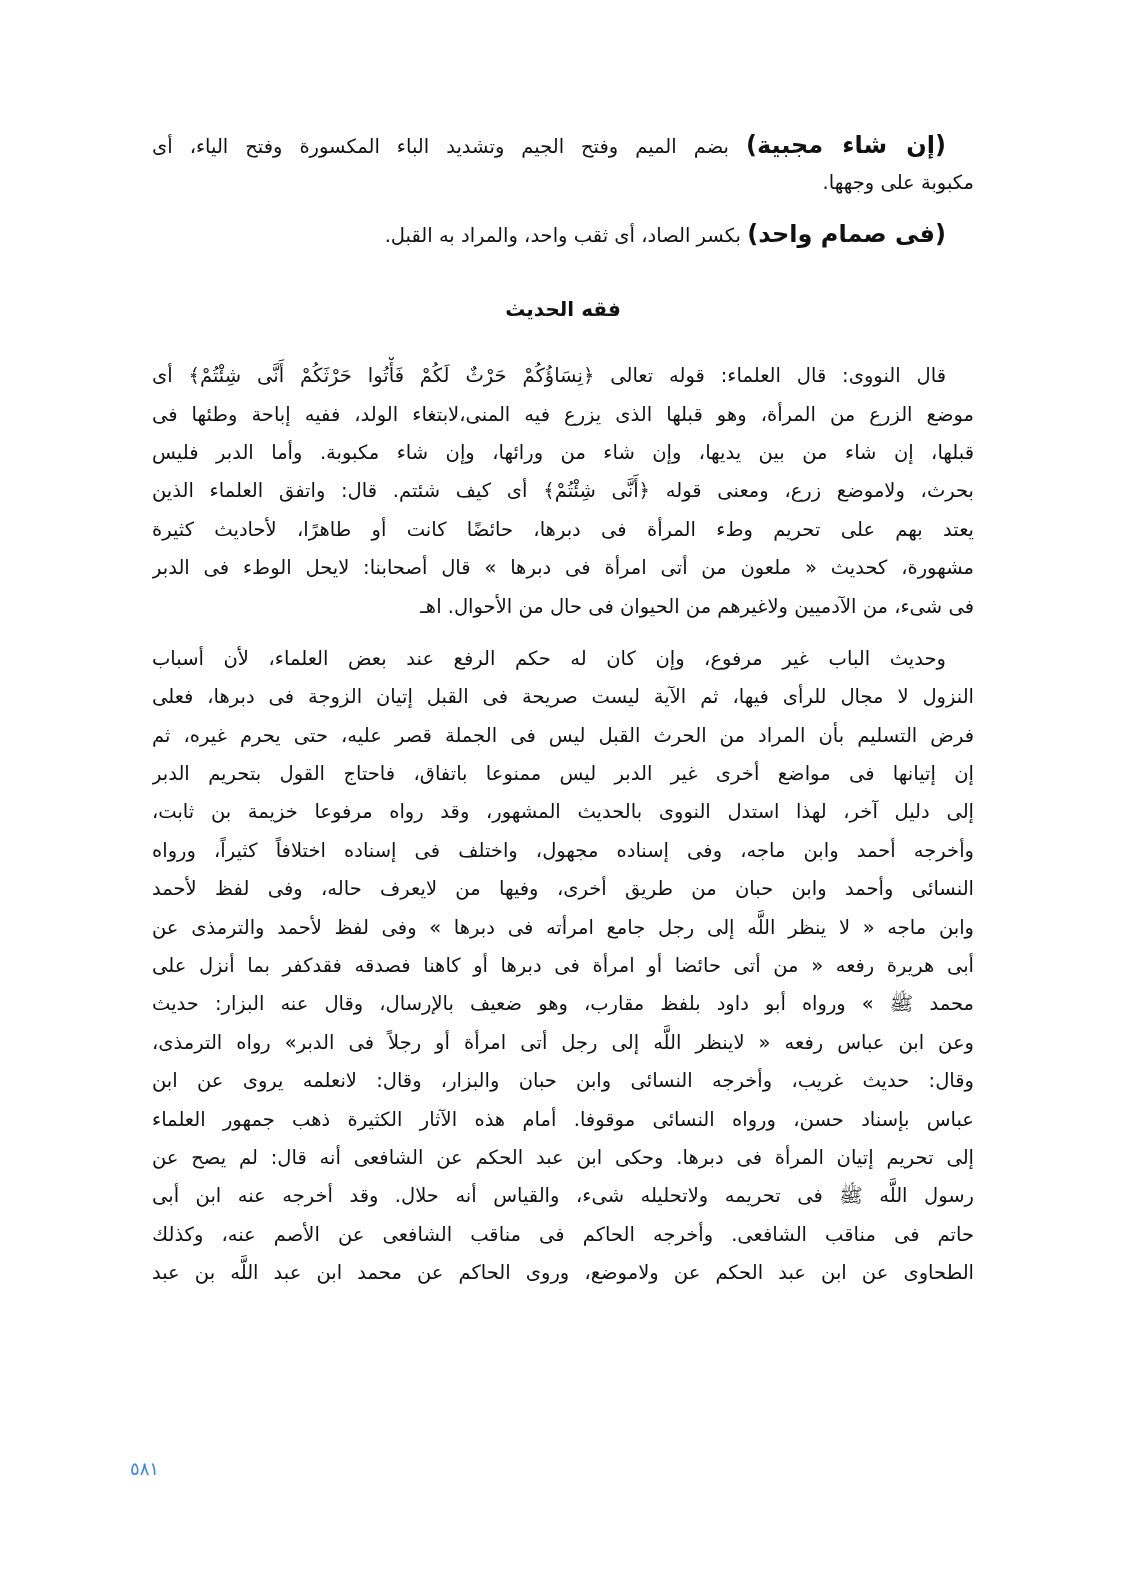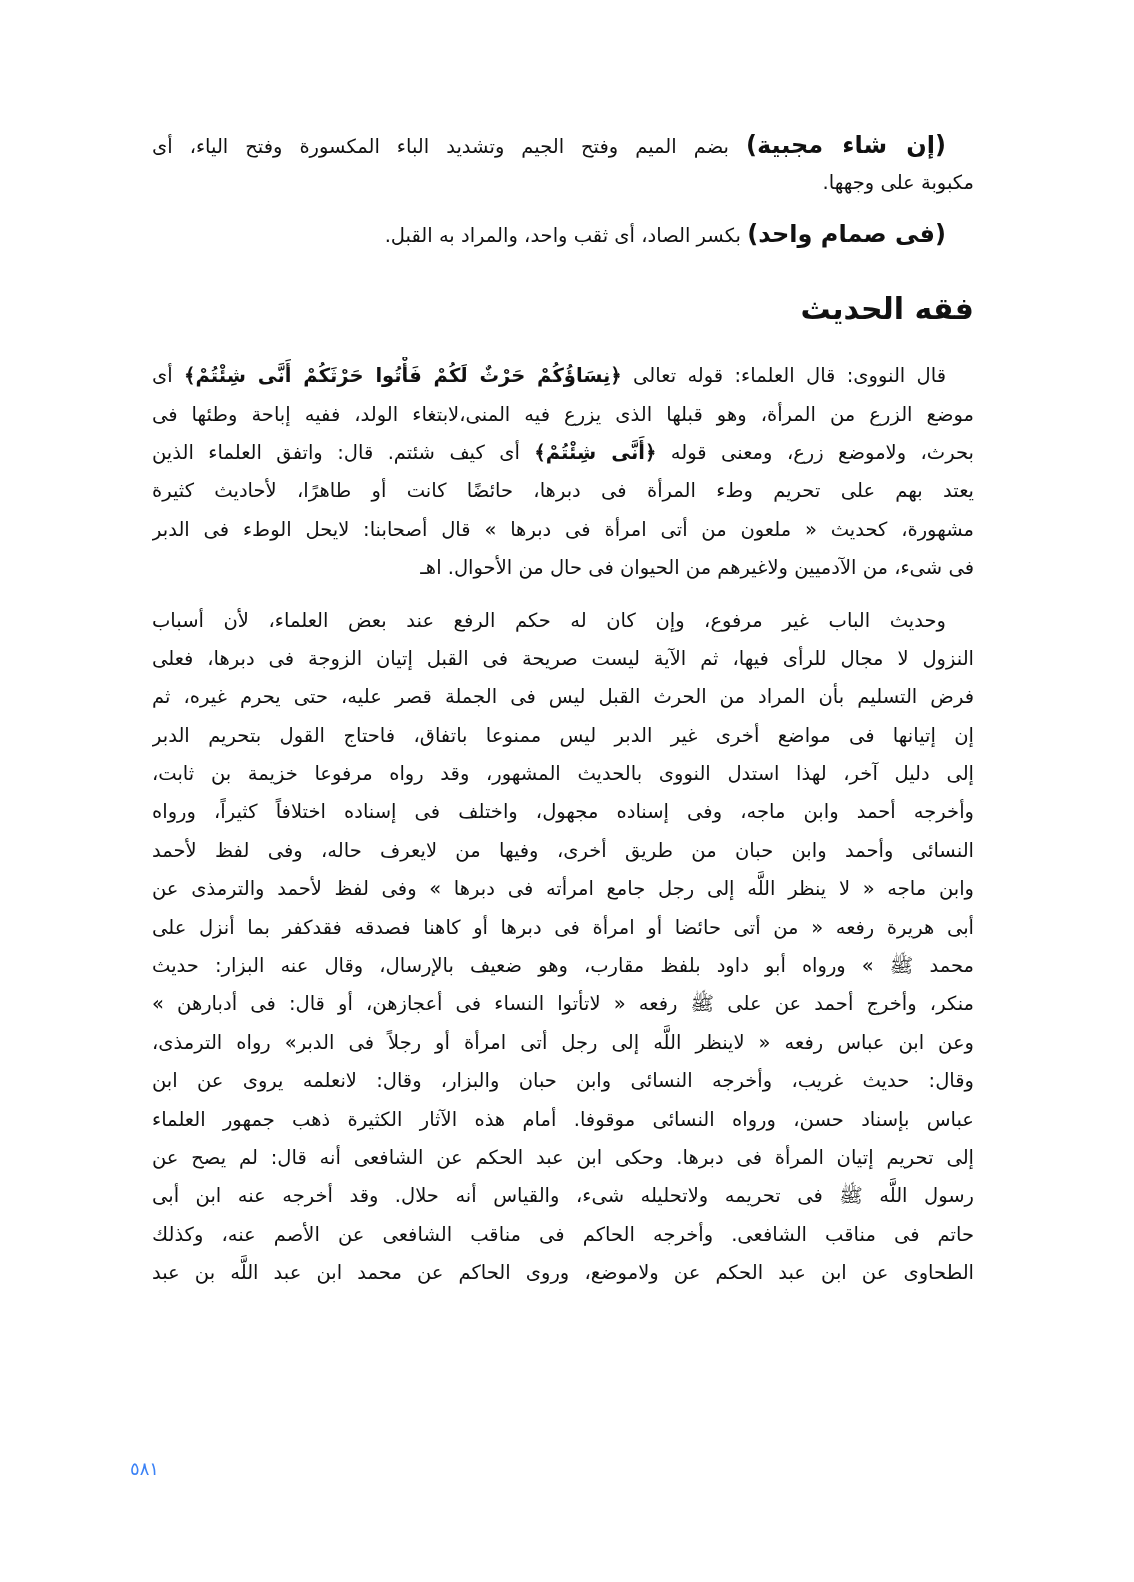--- a/index.html
+++ b/index.html
@@ -12,24 +12,24 @@
     direction: rtl; text-align: justify;
   }
   .line {
     font-size: 19.5px; line-height: 38.4px; height: 38.4px;
     white-space: nowrap; text-align-last: justify; text-align: justify;
     display: block; overflow: hidden;
   }
   .line.last { text-align-last: right; }
   .line.indent { padding-right: 28px; }
   .term { font-weight: bold; font-size: 24px; }
-  .quran { font-weight: bold; }
+  .quran { font-weight: normal; }
   .gloss1 { margin-bottom: 12px; }
   .heading {
-    text-align: right; font-weight: bold; font-size: 30px;
+    text-align: center; font-weight: bold; font-size: 20px;
     margin: 34px 0 26px 0; line-height: 44px;
   }
   .para-gap { height: 14px; }
   .page-number {
     position: absolute; left: 130px; top: 1458px;
     font-size: 18px; direction: rtl; color: #3b82f6;
   }
 </style>
 </head>
 <body>
@@ -45,20 +45,21 @@
     <span class="term">(فى صمام واحد)</span><span> بكسر الصاد، أى ثقب واحد، والمراد به القبل.</span>
   </div>
 
   <div class="heading">فقه الحديث</div>
 
   <div>
     <div class="line indent">
       <span>قال النووى: قال العلماء: قوله تعالى </span><span class="quran">﴿نِسَاؤُكُمْ حَرْثٌ لَكُمْ فَأْتُوا حَرْثَكُمْ أَنَّى شِئْتُمْ﴾</span><span> أى</span>
     </div>
     <div class="line">موضع الزرع من المرأة، وهو قبلها الذى يزرع فيه المنى،لابتغاء الولد، ففيه إباحة وطئها فى</div>
+    <div class="line">قبلها، إن شاء من بين يديها، وإن شاء من ورائها، وإن شاء مكبوبة. وأما الدبر فليس</div>
     <div class="line">
       <span>بحرث، ولاموضع زرع، ومعنى قوله </span><span class="quran">﴿أَنَّى شِئْتُمْ﴾</span><span> أى كيف شئتم. قال: واتفق العلماء الذين</span>
     </div>
     <div class="line">يعتد بهم على تحريم وطء المرأة فى دبرها، حائضًا كانت أو طاهرًا، لأحاديث كثيرة</div>
     <div class="line">مشهورة، كحديث « ملعون من أتى امرأة فى دبرها » قال أصحابنا: لايحل الوطء فى الدبر</div>
     <div class="line last">فى شىء، من الآدميين ولاغيرهم من الحيوان فى حال من الأحوال. اهـ</div>
   </div>
 
   <div class="para-gap"></div>
 
@@ -66,21 +67,20 @@
     <div class="line indent">وحديث الباب غير مرفوع، وإن كان له حكم الرفع عند بعض العلماء، لأن أسباب</div>
     <div class="line">النزول لا مجال للرأى فيها، ثم الآية ليست صريحة فى القبل إتيان الزوجة فى دبرها، فعلى</div>
     <div class="line">فرض التسليم بأن المراد من الحرث القبل ليس فى الجملة قصر عليه، حتى يحرم غيره، ثم</div>
     <div class="line">إن إتيانها فى مواضع أخرى غير الدبر ليس ممنوعا باتفاق، فاحتاج القول بتحريم الدبر</div>
     <div class="line">إلى دليل آخر، لهذا استدل النووى بالحديث المشهور، وقد رواه مرفوعا خزيمة بن ثابت،</div>
     <div class="line">وأخرجه أحمد وابن ماجه، وفى إسناده مجهول، واختلف فى إسناده اختلافاً كثيراً، ورواه</div>
     <div class="line">النسائى وأحمد وابن حبان من طريق أخرى، وفيها من لايعرف حاله، وفى لفظ لأحمد</div>
     <div class="line">وابن ماجه « لا ينظر اللَّه إلى رجل جامع امرأته فى دبرها » وفى لفظ لأحمد والترمذى عن</div>
     <div class="line">أبى هريرة رفعه « من أتى حائضا أو امرأة فى دبرها أو كاهنا فصدقه فقدكفر بما أنزل على</div>
     <div class="line">محمد ﷺ » ورواه أبو داود بلفظ مقارب، وهو ضعيف بالإرسال، وقال عنه البزار: حديث</div>
-    <div class="line">منكر، وأخرج أحمد عن على ﷺ رفعه « لاتأتوا النساء فى أعجازهن، أو قال: فى أدبارهن »</div>
     <div class="line">وعن ابن عباس رفعه « لاينظر اللَّه إلى رجل أتى امرأة أو رجلاً فى الدبر» رواه الترمذى،</div>
     <div class="line">وقال: حديث غريب، وأخرجه النسائى وابن حبان والبزار، وقال: لانعلمه يروى عن ابن</div>
     <div class="line">عباس بإسناد حسن، ورواه النسائى موقوفا. أمام هذه الآثار الكثيرة ذهب جمهور العلماء</div>
     <div class="line">إلى تحريم إتيان المرأة فى دبرها. وحكى ابن عبد الحكم عن الشافعى أنه قال: لم يصح عن</div>
     <div class="line">رسول اللَّه ﷺ فى تحريمه ولاتحليله شىء، والقياس أنه حلال. وقد أخرجه عنه ابن أبى</div>
     <div class="line">حاتم فى مناقب الشافعى. وأخرجه الحاكم فى مناقب الشافعى عن الأصم عنه، وكذلك</div>
     <div class="line">الطحاوى عن ابن عبد الحكم عن ولاموضع، وروى الحاكم عن محمد ابن عبد اللَّه بن عبد</div>
   </div>
 </div>
 

